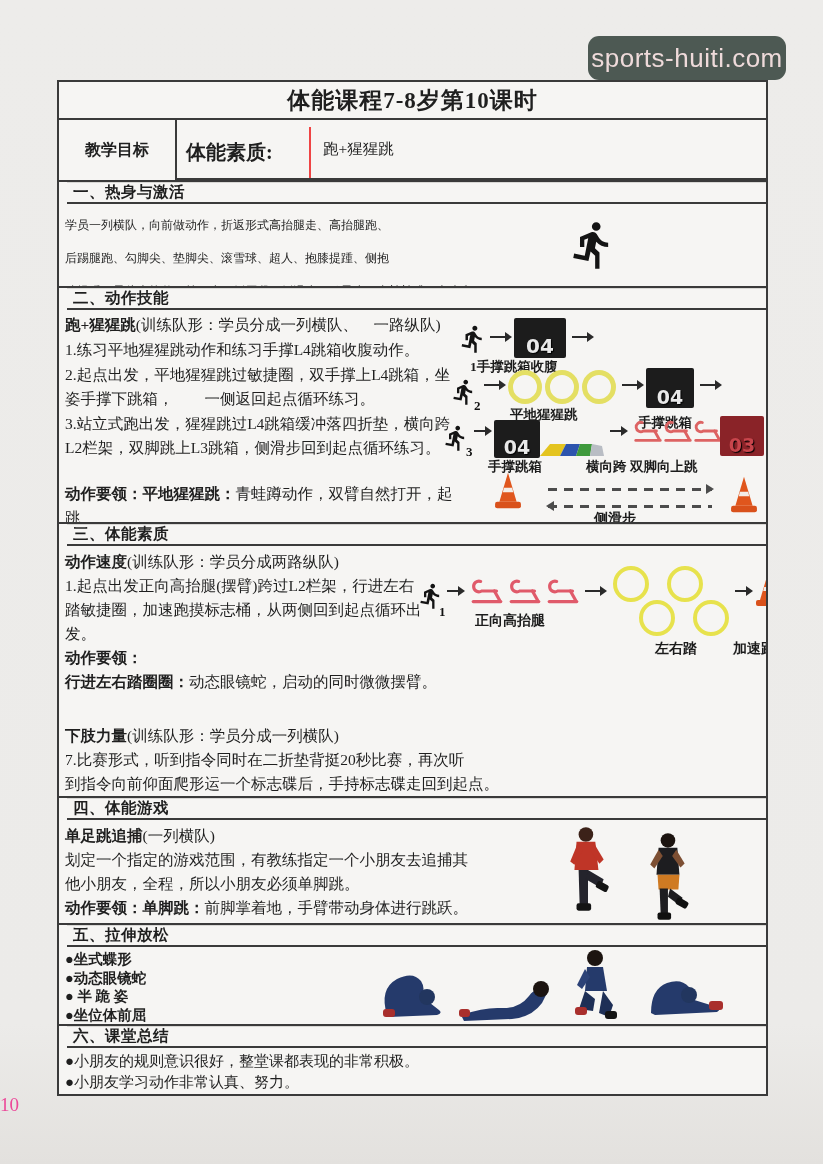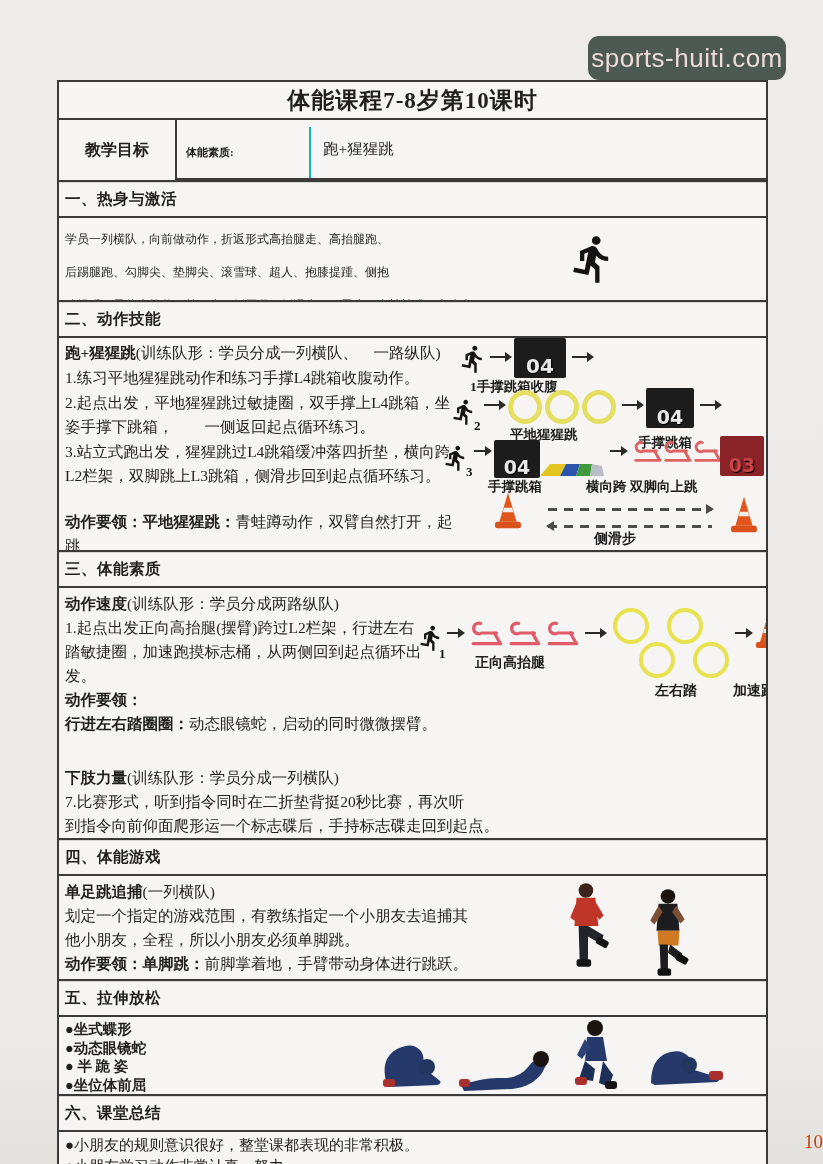--- a/index.html
+++ b/index.html
@@ -32,51 +32,52 @@
   .objectives { display:flex; border-bottom:2px solid #3a3a3a; height:62px; }
   .obj-label {
     width:118px; border-right:2px solid #3a3a3a;
     display:flex; align-items:center; justify-content:center;
     font-weight:bold; font-size:16px;
   }
   .obj-right { flex:1; display:flex; flex-direction:column; }
   .obj-row { display:flex; flex:1; }
   .obj-row.first { border-bottom:2px solid #3a3a3a; }
   .obj-name {
-    width:134px; border-right:2px solid #14b8a6;
+    width:134px; border-right:2px solid #ef4444;
     display:flex; align-items:center; padding-left:9px;
-    font-weight:bold; font-size:11px;margin-top:7px;
+    font-weight:bold; font-size:20px;margin-top:7px;
   }
   .obj-value { flex:1; display:flex; align-items:center; padding-left:12px; font-size:15.5px; }
   .sec-head {
-    height:36px; border-bottom:2px solid #3a3a3a;
+    height:22px; border-bottom:2px solid #3a3a3a;
     display:flex; align-items:center; padding-left:6px;
     font-weight:bold; font-size:15.5px; letter-spacing:.5px;
     box-shadow:0 1px 0 #d8d7d4 inset;
+    margin-left:8px;
   }
   .sec-body { position:relative; border-bottom:2px solid #3a3a3a; overflow:hidden; }
   .sec-body.last { border-bottom:none; }
   .txt { font-size:15.5px; line-height:24px; white-space:pre-line; }
   .b { font-weight:bold; }
   .s1-body { height:84px; padding:5px 8px 0 6px; }
   .s1-txt { font-size:12px; line-height:33px; width:560px; }
   .s2-body { height:214px; padding:3px 0 0 6px; }
   .s2-text { width:392px; }
   .s2-text p { margin-bottom:1px; }
   .s3-body { height:252px; padding:4px 0 0 6px; }
   .s3-text { width:372px; }
   .s4-body { height:105px; padding:4px 0 0 6px; }
   .s4-text { width:510px; }
   .s5-body { height:79px; padding:3px 0 0 6px; }
   .s5-item { font-size:14.5px; line-height:18.5px; font-weight:bold; }
   .s6-body { height:46px; padding:3px 0 0 6px; }
   .s6-item { font-size:15px; line-height:21px; }
   .page-num {
-    position:absolute; left:0; top:1131px; width:100%;
-    text-align:right; font-size:19px; color:#c2410c;
+    position:absolute; left:0; top:1094px; width:100%;
+    text-align:left; font-size:19px; color:#ec4899;
   }
   
   .diag { position:absolute; }
   .abs { position:absolute; }
   .arrow { position:absolute; width:20px; height:2px; background:#2a2a2a; }
   .arrow::after {
     content:""; position:absolute; right:-2px; top:-4px;
     border-left:7px solid #2a2a2a; border-top:5px solid transparent; border-bottom:5px solid transparent;
   }
   .dash { position:absolute; height:3px;
@@ -151,21 +152,21 @@
       <p class="txt">1.练习平地猩猩跳动作和练习手撑L4跳箱收腹动作。</p>
       <p class="txt">2.起点出发，平地猩猩跳过敏捷圈，双手撑上L4跳箱，坐
 姿手撑下跳箱，　　一侧返回起点循环练习。</p>
       <p class="txt">3.站立式跑出发，猩猩跳过L4跳箱缓冲落四折垫，横向跨
 L2栏架，双脚跳上L3跳箱，侧滑步回到起点循环练习。</p>
       <p class="txt" style="margin-top:22px"><span class="b">动作要领：平地猩猩跳：</span><span class="txt">青蛙蹲动作，双臂自然打开，起跳
 后双臂触地。腹部收紧，双膝靠近躯干。</span></p>
 
     </div>
 
-    <div class="diag" style="right:2px;top:0;width:334px;height:261px">
+    <div class="diag" style="right:2px;top:8px;width:334px;height:261px">
 
       <svg class="abs" style="left:28px;top:2px" width="30" height="38" viewBox="0 0 24 24">
           <use href="#runnerP" fill="#141414"></use>
         </svg>
       <div class="arrow" style="left:60px;top:18px"></div>
       <div class="jump-box" style="left:84px;top:0;width:52px;height:40px;font-size:20px">04</div>
       <div class="arrow" style="left:142px;top:18px"></div>
       <div class="dlabel" style="left:40px;top:40px;font-size:13.5px">1手撑跳箱收腹</div>
 
       <svg class="abs" style="left:20px;top:56px" width="28" height="36" viewBox="0 0 24 24">

